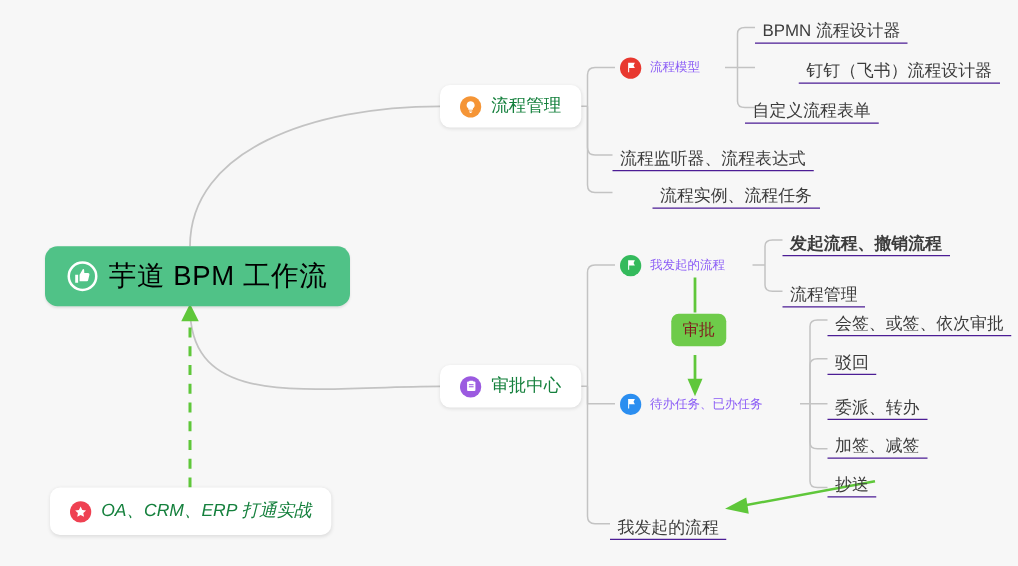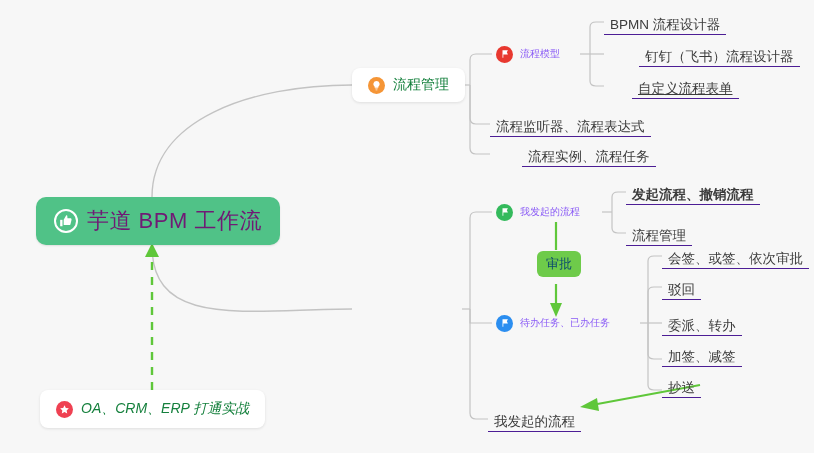--- a/index.html
+++ b/index.html
@@ -11,21 +11,21 @@
     position:relative;
   }
   #canvas{position:absolute;left:0;top:0;width:814px;height:453px;}
   svg.links{position:absolute;left:0;top:0;width:814px;height:453px;pointer-events:none;}
 
   
   .node{position:absolute;box-sizing:border-box;display:flex;align-items:center;white-space:nowrap;}
 
   .root-node{
     background:#50c287;
-    color:#701a75;
+    color:#000000;
     border-radius:10px;
     padding:0 18px;
     height:48px;
     font-size:22px;
     letter-spacing:.5px;
     box-shadow:0 1px 2px rgba(0,0,0,.10);
   }
   .root-node .label{margin-left:9px;}
 
   .card-node{
@@ -53,21 +53,21 @@
     height:26px;
     font-size:13.5px;
     color:#3c3c3c;
     padding:0 6px;
     border-bottom:1px solid #4c1d95;
     align-items:flex-end;
   }
 
   .tag-node{
     background:#6ecb4a;
-    color:#0c4a6e;
+    color:#7f1d1d;
     border-radius:6px;
     height:26px;
     padding:0 9px;
     font-size:13px;
     justify-content:center;
   }
 
   
   .ic{
     width:17px;height:17px;border-radius:50%;
@@ -162,31 +162,42 @@
     </span>
     <span class="label">流程模型</span>
   </div>
 
   <div class="node leaf-node" style="left:604px;top:9px;">
     <span>BPMN 流程设计器</span>
   </div>
   <div class="node leaf-node" style="left:639px;top:41px;">
     <span>钉钉（飞书）流程设计器</span>
   </div>
-  <div class="node leaf-node" style="left:632px;top:73px;text-decoration:underline;">
+  <div class="node leaf-node" style="left:596px;top:73px;">
     <span>自定义流程表单</span>
   </div>
 
   <div class="node leaf-node" style="left:490px;top:111px;">
     <span>流程监听器、流程表达式</span>
   </div>
   <div class="node leaf-node" style="left:490px;top:141px;margin-left:32px;">
     <span>流程实例、流程任务</span>
   </div>
 
+  <div class="node card-node" style="left:352px;top:292px;">
+    <span class="ic ic-purple">
+      <svg width="10" height="10" viewBox="0 0 24 24" fill="#ffffff">
+        <rect x="4" y="3" width="16" height="18" rx="2"></rect>
+        <rect x="8" y="1.4" width="8" height="3" rx="1.2" fill="#ffffff"></rect>
+        <rect x="7.5" y="8" width="9" height="2" fill="#9b5ae0"></rect>
+        <rect x="7.5" y="12" width="9" height="2" fill="#9b5ae0"></rect>
+      </svg>
+    </span>
+    <span class="label">审批中心</span>
+  </div>
 
   <div class="node topic-node" style="left:492px;top:199px;">
     <span class="ic ic-green">
       <svg width="10" height="10" viewBox="0 0 24 24" fill="#ffffff">
         <path d="M6 3h13l-2.6 5L19 13H8v8H6z"></path>
       </svg>
     </span>
     <span class="label">我发起的流程</span>
   </div>
 

